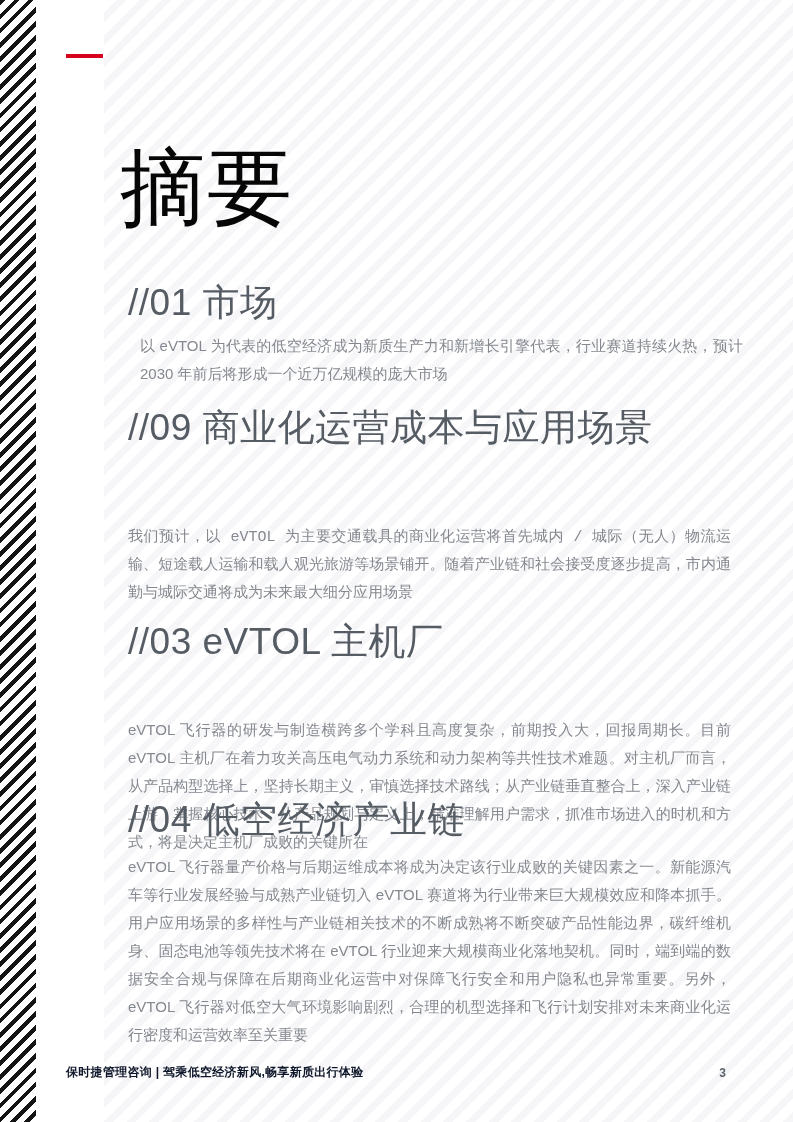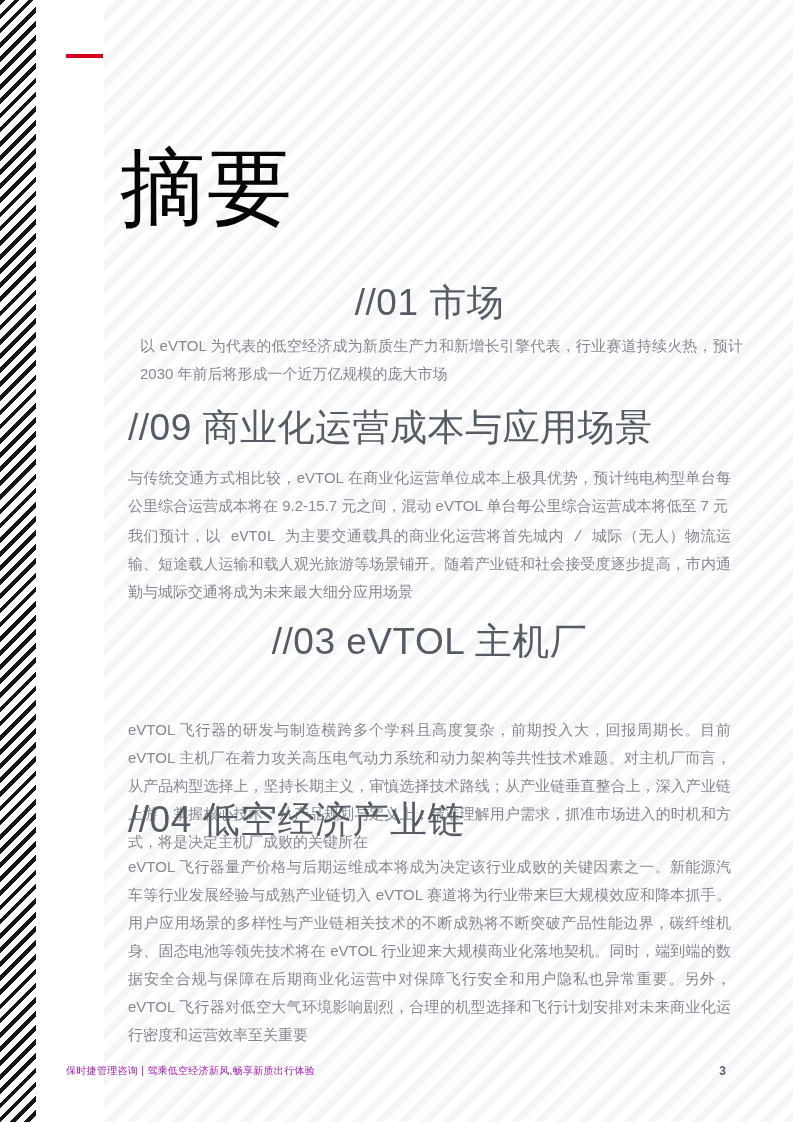--- a/index.html
+++ b/index.html
@@ -62,21 +62,21 @@
   .heading {
     position: absolute;
     left: 128px;
     width: 603px;
     font-size: 37px;
     line-height: 1.2;
     font-weight: 500;
     color: #565c64;
     letter-spacing: 0.5px;
   }
-  .heading.right { text-align: center; }
+  .heading.right { text-align: left; }
   .heading.left  { text-align: left; }
   .h01 { top: 281px; }
   .h02 { top: 406px; }
   .h03 { top: 620px; }
   .h04 { top: 798px; }
   .para {
     position: absolute;
     left: 128px;
     width: 603px;
     font-size: 15px;
@@ -92,23 +92,23 @@
   .footer {
     position: absolute;
     left: 66px;
     top: 1064px;
     width: 660px;
     display: flex;
     justify-content: space-between;
     align-items: center;
   }
   .footer-left {
-    font-size: 10px;
-    font-weight: 400;
-    color: #a21caf;
+    font-size: 12px;
+    font-weight: 700;
+    color: #0f172a;
     letter-spacing: 0.3px;
   }
   .footer-page-number {
     font-size: 12px;
     font-weight: 700;
     color: #5c636b;
   }
 </style>
 </head>
 <body>
@@ -118,21 +118,20 @@
   <div class="texture"></div>
   <div class="stripe-band"></div>
   <div class="accent-dash"></div>
 
   <div class="doc-title">摘要</div>
 
   <div class="heading right h01">//01 市场</div>
   <div class="para p1">以 eVTOL 为代表的低空经济成为新质生产力和新增长引擎代表，行业赛道持续火热，预计 2030 年前后将形成一个近万亿规模的庞大市场</div>
 
   <div class="heading left h02">//09 商业化运营成本与应用场景</div>
-  <div class="para p2a">与传统交通方式相比较，eVTOL 在商业化运营单位成本上极具优势，预计纯电构型单台每公里综合运营成本将在 9.2-15.7 元之间，混动 eVTOL 单台每公里综合运营成本将低至 7 元</div>
   <div class="para p2b">我们预计，以 eVTOL 为主要交通载具的商业化运营将首先城内 / 城际（无人）物流运输、短途载人运输和载人观光旅游等场景铺开。随着产业链和社会接受度逐步提高，市内通勤与城际交通将成为未来最大细分应用场景</div>
 
   <div class="heading right h03">//03 eVTOL 主机厂</div>
   <div class="para p3">eVTOL 飞行器的研发与制造横跨多个学科且高度复杂，前期投入大，回报周期长。目前 eVTOL 主机厂在着力攻关高压电气动力系统和动力架构等共性技术难题。对主机厂而言，从产品构型选择上，坚持长期主义，审慎选择技术路线；从产业链垂直整合上，深入产业链上游，掌握核心技术；从产品规划与定义上，精准理解用户需求，抓准市场进入的时机和方式，将是决定主机厂成败的关键所在</div>
 
   <div class="heading left h04">//04 低空经济产业链</div>
   <div class="para p4">eVTOL 飞行器量产价格与后期运维成本将成为决定该行业成败的关键因素之一。新能源汽车等行业发展经验与成熟产业链切入 eVTOL 赛道将为行业带来巨大规模效应和降本抓手。用户应用场景的多样性与产业链相关技术的不断成熟将不断突破产品性能边界，碳纤维机身、固态电池等领先技术将在 eVTOL 行业迎来大规模商业化落地契机。同时，端到端的数据安全合规与保障在后期商业化运营中对保障飞行安全和用户隐私也异常重要。另外，eVTOL 飞行器对低空大气环境影响剧烈，合理的机型选择和飞行计划安排对未来商业化运行密度和运营效率至关重要</div>
 
   <div class="footer">
     <span class="footer-left">保时捷管理咨询 | 驾乘低空经济新风,畅享新质出行体验</span>

